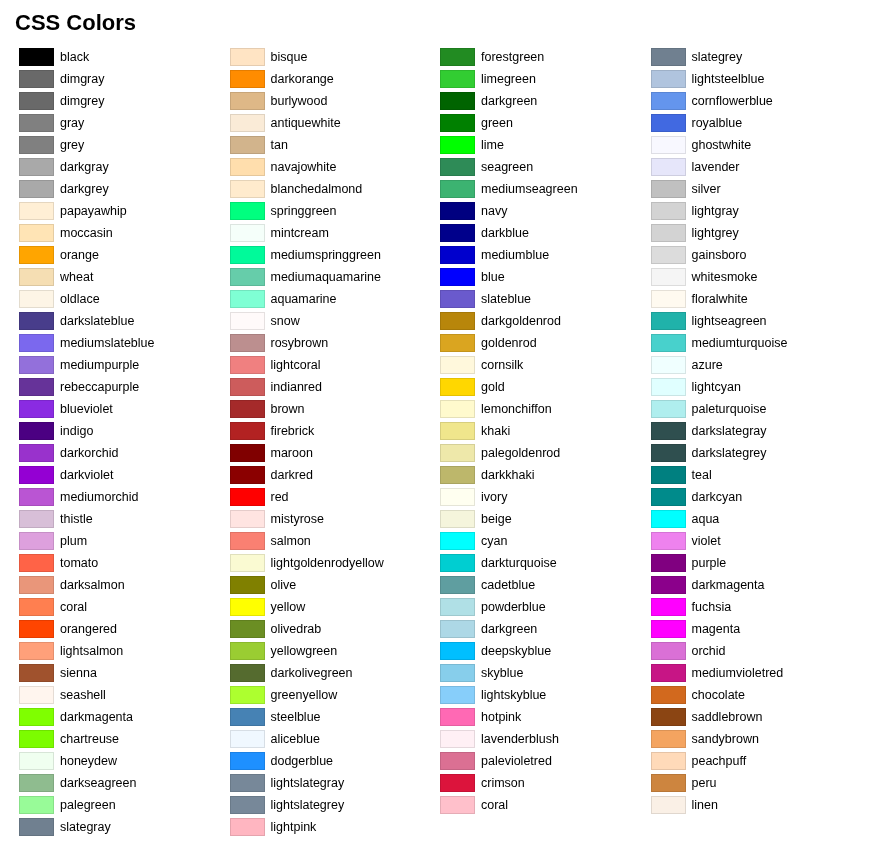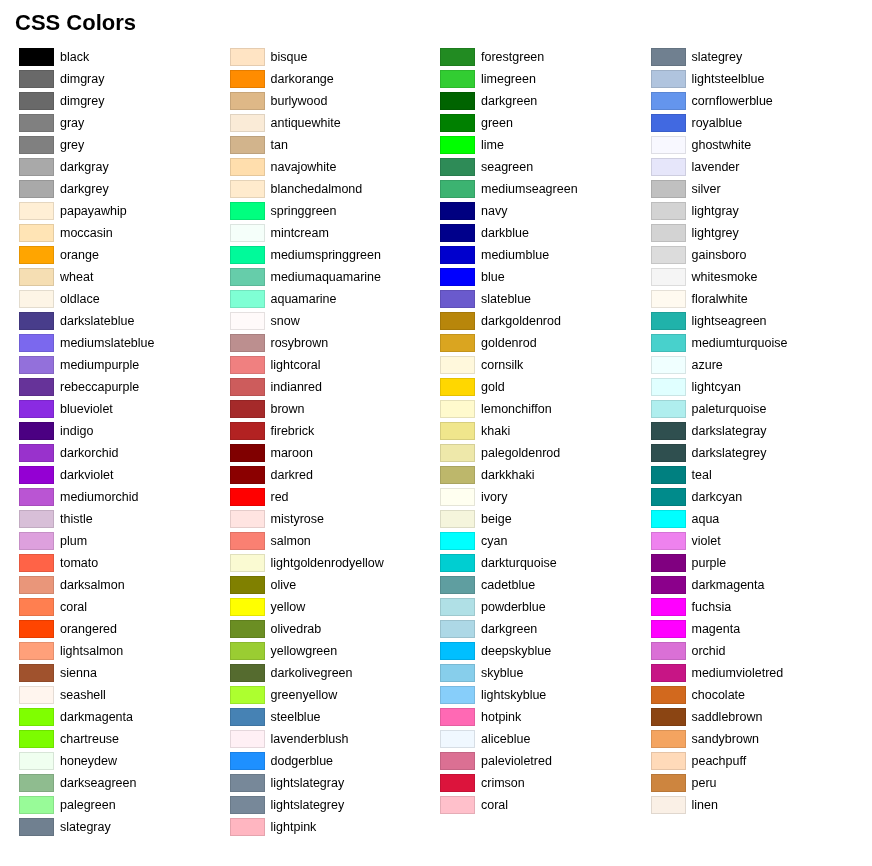--- a/index.html
+++ b/index.html
@@ -509,26 +509,26 @@
     </div>
     <div class="color-item">
       <span class="color-swatch" style="background-color: rgb(139, 69, 19);"></span>
       <span class="color-name">saddlebrown</span>
     </div>
     <div class="color-item">
       <span class="color-swatch" style="background-color: rgb(124, 252, 0);"></span>
       <span class="color-name">chartreuse</span>
     </div>
     <div class="color-item">
+      <span class="color-swatch" style="background-color: rgb(240, 248, 255);"></span>
+      <span class="color-name">aliceblue</span>
+    </div>
+    <div class="color-item">
       <span class="color-swatch" style="background-color: rgb(255, 240, 245);"></span>
       <span class="color-name">lavenderblush</span>
-    </div>
-    <div class="color-item">
-      <span class="color-swatch" style="background-color: rgb(240, 248, 255);"></span>
-      <span class="color-name">aliceblue</span>
     </div>
     <div class="color-item">
       <span class="color-swatch" style="background-color: rgb(244, 164, 96);"></span>
       <span class="color-name">sandybrown</span>
     </div>
     <div class="color-item">
       <span class="color-swatch" style="background-color: rgb(240, 255, 240);"></span>
       <span class="color-name">honeydew</span>
     </div>
     <div class="color-item">

